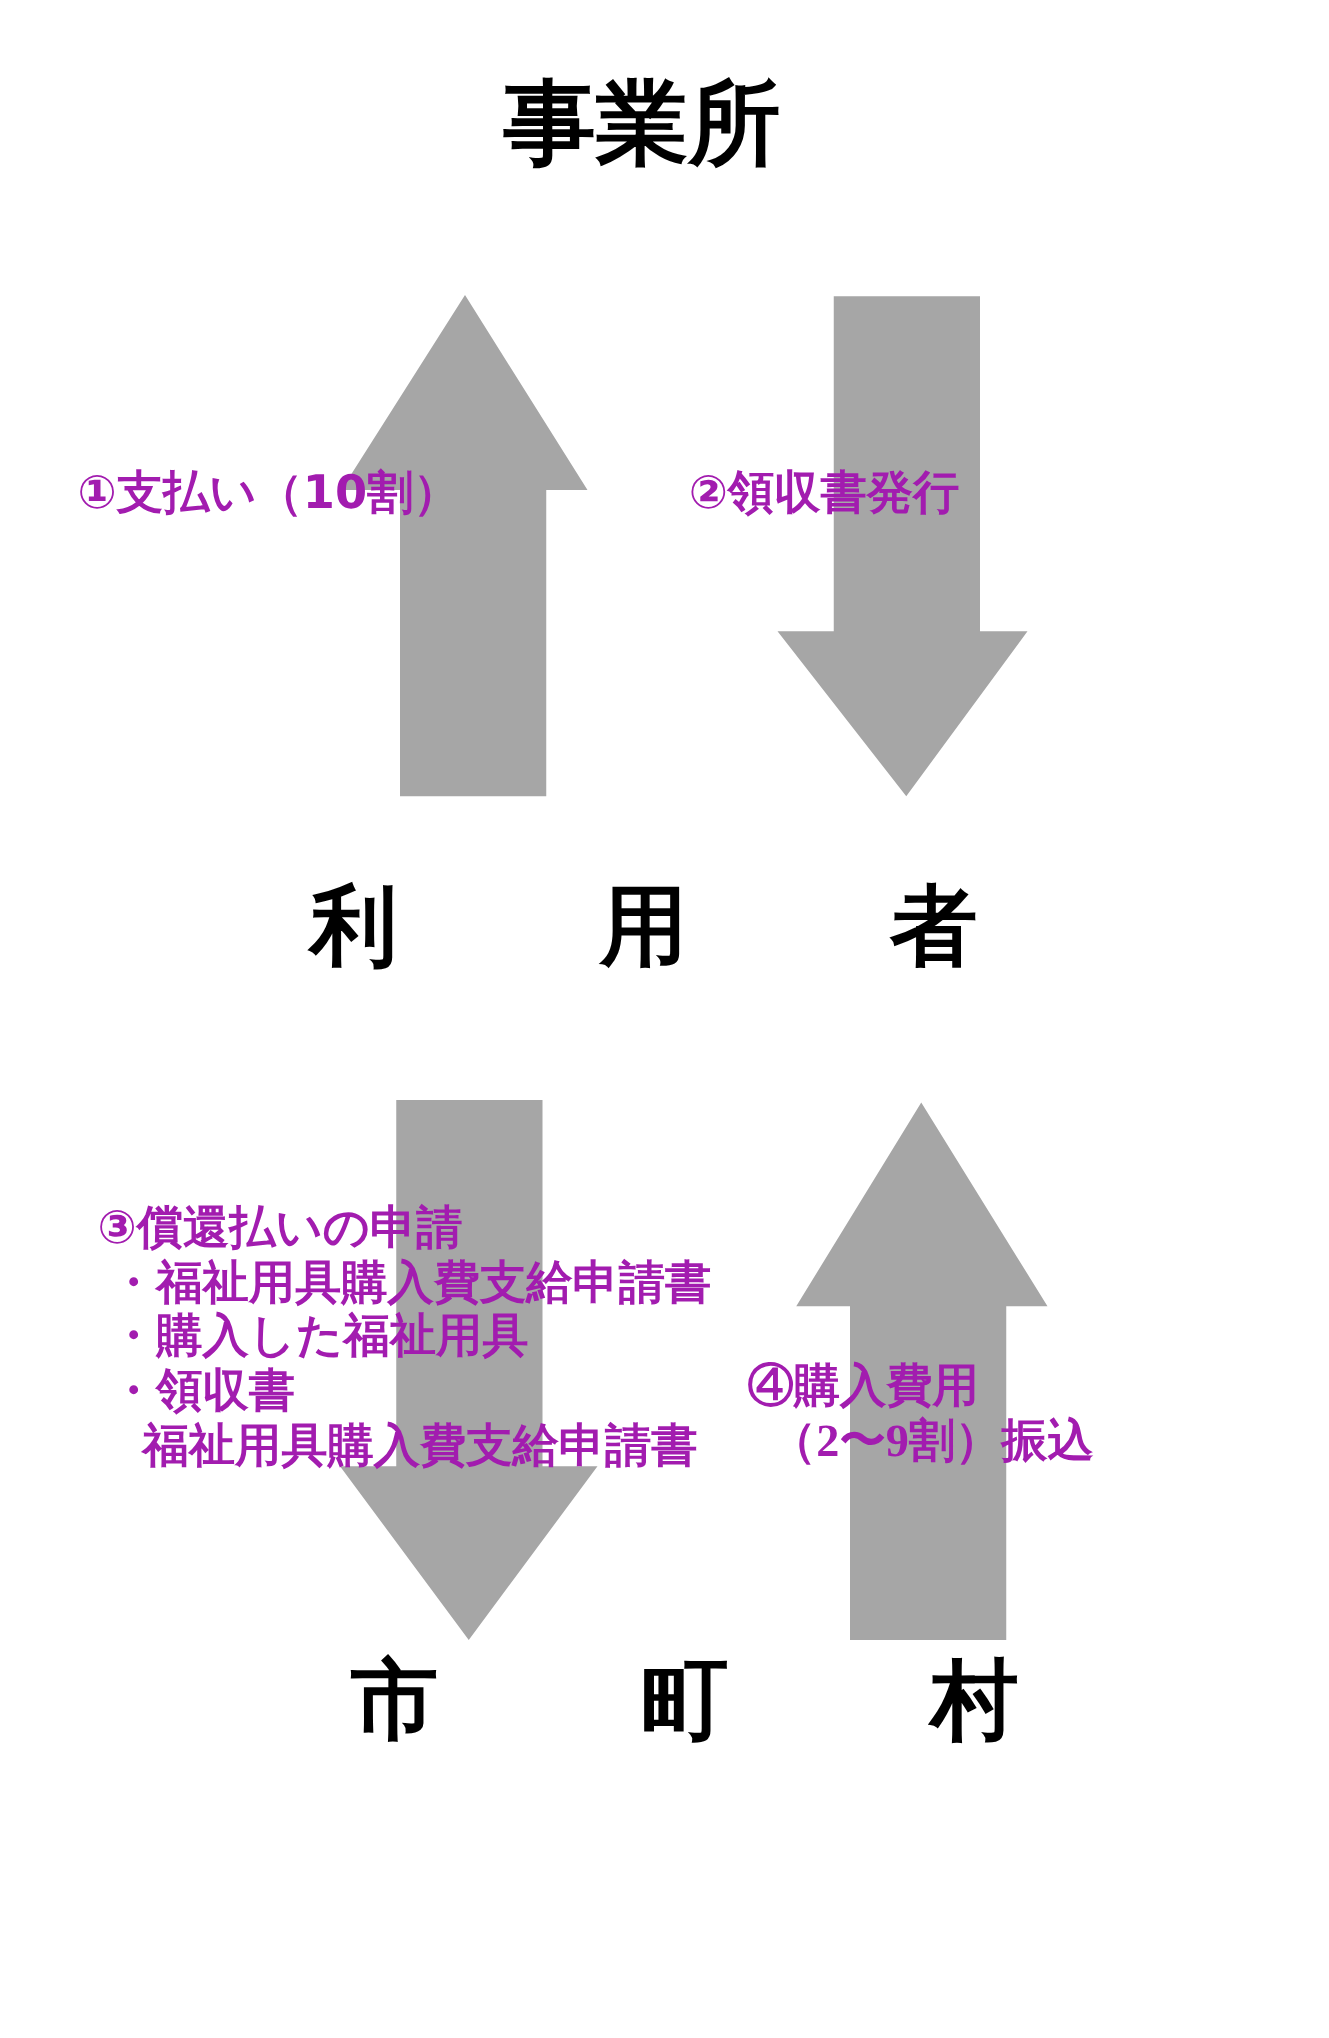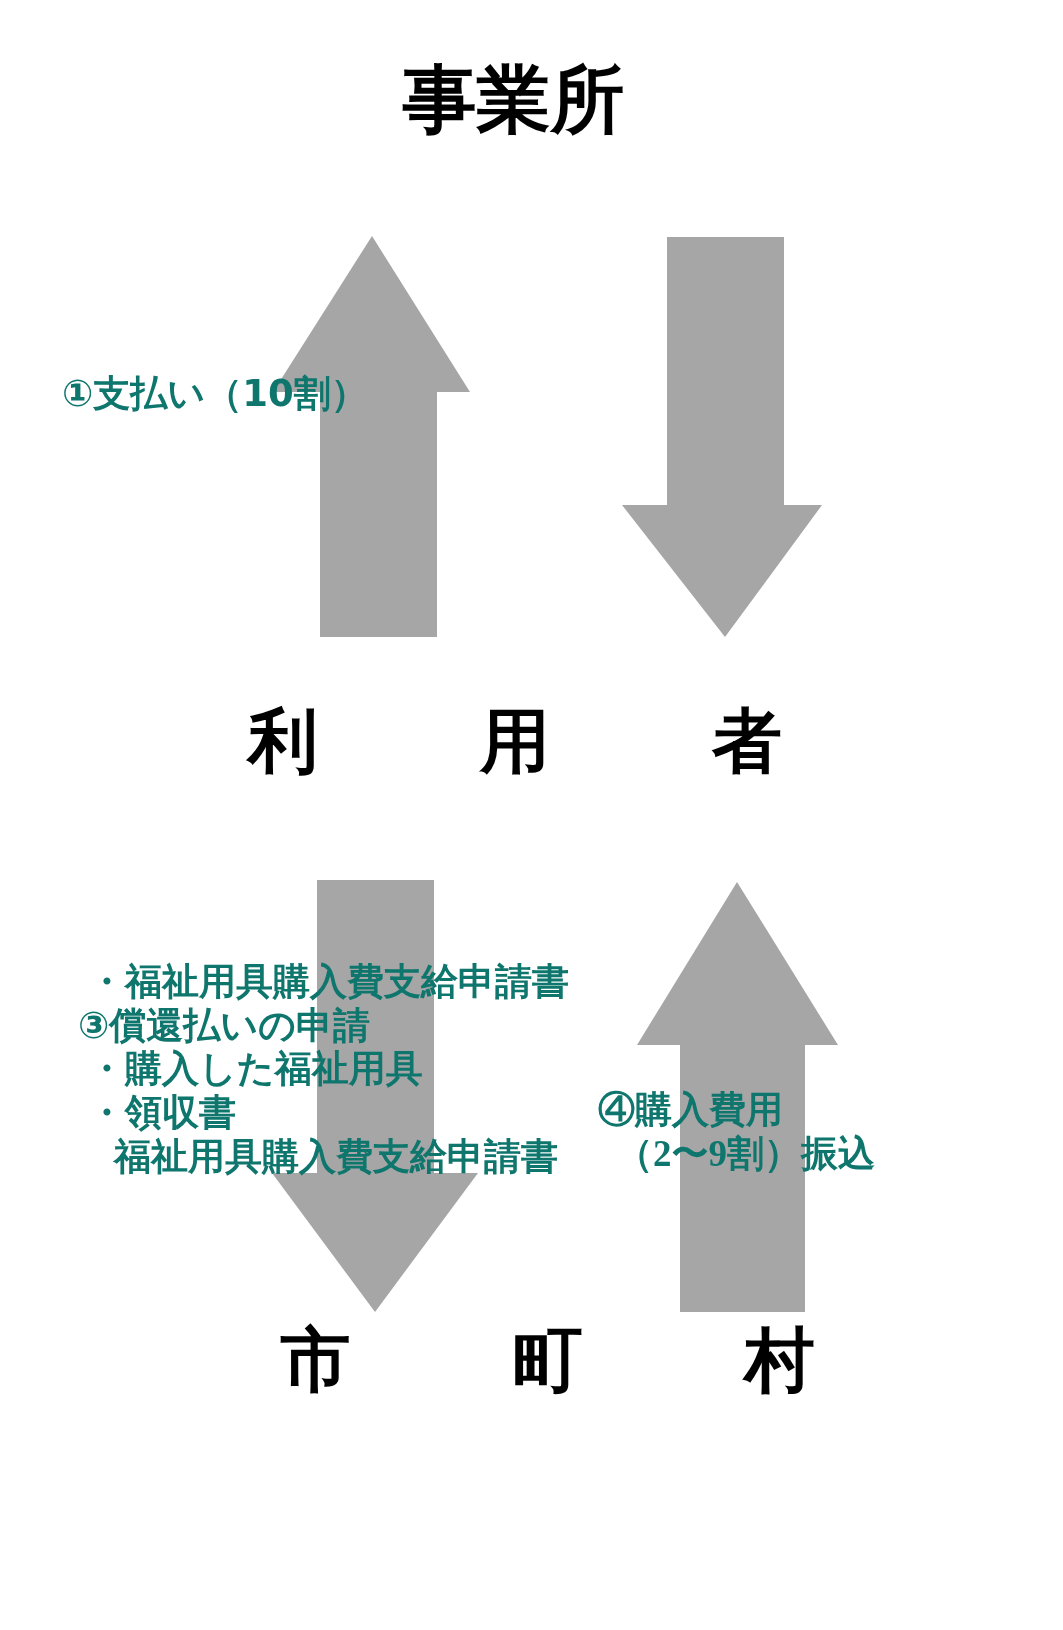--- a/index.html
+++ b/index.html
@@ -54,21 +54,21 @@
     left: 16px;
     width: 1063px;
     top: 1325px;
     font-size: 70px;
     letter-spacing: 46px;
     text-indent: 46px;
   }
   .flow-label {
     position: absolute;
     font-weight: bold;
-    color: #0f766e;
+    color: #a21caf;
     white-space: nowrap;
     line-height: 1.18;
   }
   .label-1 {
     left: 62px;
     top: 372px;
     font-size: 37px;
   }
   .label-2 {
     left: 551px;
@@ -119,24 +119,25 @@
   </svg>
 
   <div class="node-label node-title">事業所</div>
 
   <div class="node-label node-center">利　用　者</div>
 
   <div class="node-label node-bottom">市　町　村</div>
 
   <div class="flow-label label-1">①支払い（10割）</div>
 
+  <div class="flow-label label-2">②領収書発行</div>
 
   <div class="flow-label label-3">
+    <span class="ln">③償還払いの申請</span>
     <span class="ln indent1">・福祉用具購入費支給申請書</span>
-    <span class="ln">③償還払いの申請</span>
     <span class="ln indent1">・購入した福祉用具</span>
     <span class="ln indent1">・領収書</span>
     <span class="ln indent2">福祉用具購入費支給申請書</span>
   </div>
 
   <div class="flow-label label-4">
     <span class="ln">④購入費用</span>
     <span class="ln indent1">（2〜9割）振込</span>
   </div>
 

